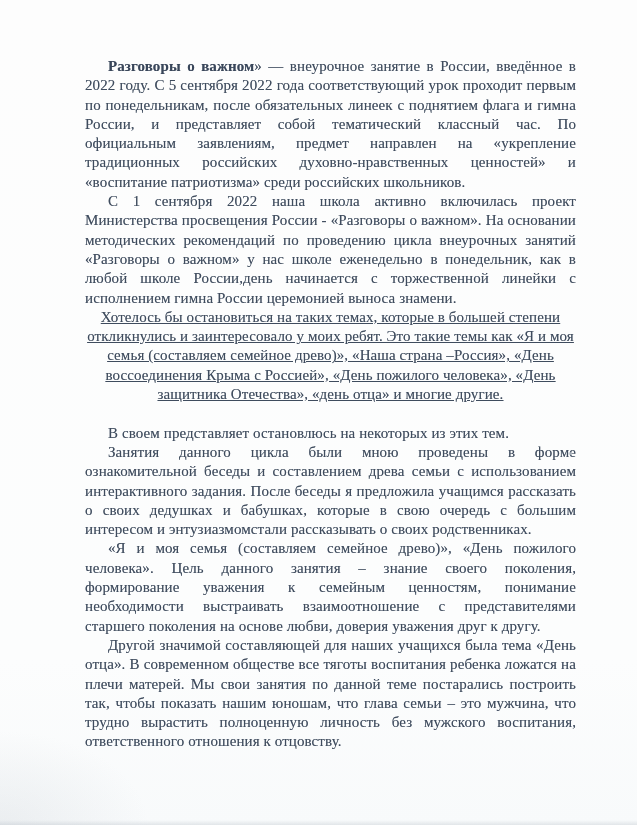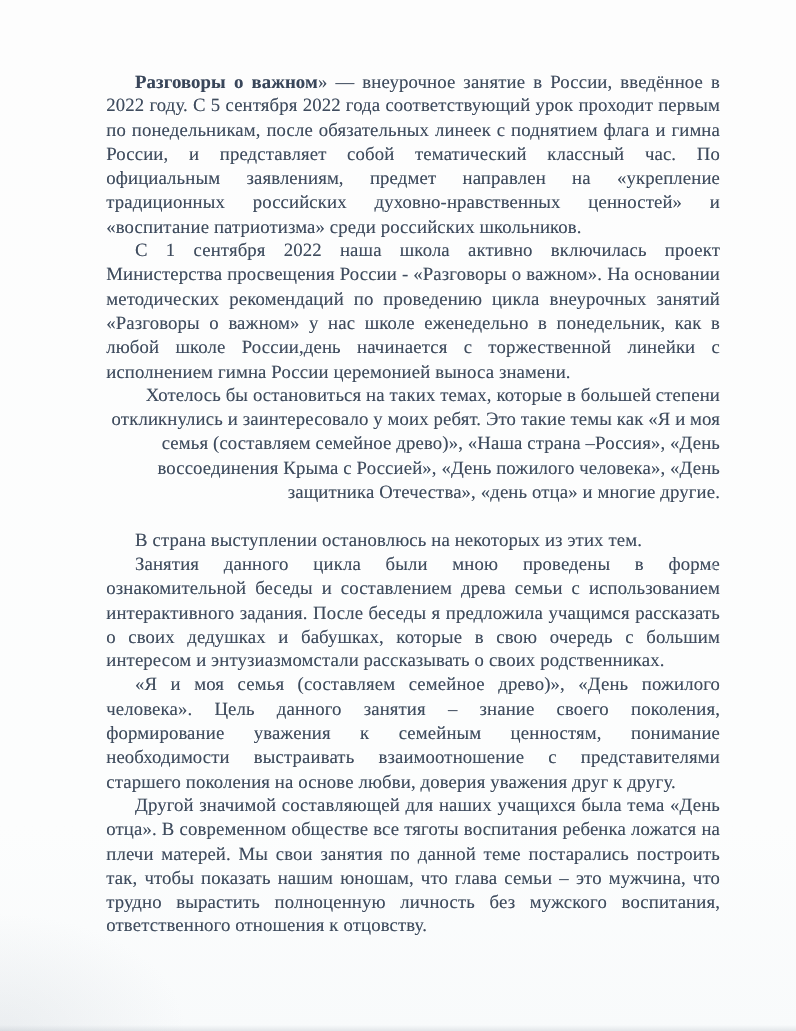--- a/index.html
+++ b/index.html
@@ -24,21 +24,21 @@
       font-size: 15px;
       line-height: 19.3px;
       text-shadow: 0 0 0.4px rgba(63, 76, 94, 0.45);
       letter-spacing: 0.1px;
     }
     .para {
       margin: 0;
       padding: 0;
     }
     .para.justify { text-align: justify; }
-    .para.left    { text-align: right; }
+    .para.left    { text-align: center; text-decoration: underline; }
     .para.indent  { text-indent: 23px; }
     .para.gap-above { margin-top: 19.3px; }
     .bold-lead {
       font-weight: bold;
       color: #39465a;
     }
     
     .scan-speck {
       position: absolute;
       left: 568px;
@@ -69,21 +69,21 @@
     }
   </style>
 </head>
 <body>
 
 <div class="page">
   <div class="text-block">
     <p class="para indent justify"><span class="bold-lead">Разговоры о важном</span><span>» — внеурочное занятие в России, введённое в 2022 году. С 5 сентября 2022 года соответствующий урок проходит первым по понедельникам, после обязательных линеек с поднятием флага и гимна России, и представляет собой тематический классный час. По официальным заявлениям, предмет направлен на «укрепление традиционных российских духовно-нравственных ценностей» и «воспитание патриотизма» среди российских школьников.</span></p>
     <p class="para indent justify">С 1 сентября 2022 наша школа активно включилась проект Министерства просвещения России - «Разговоры о важном». На основании методических рекомендаций по проведению цикла внеурочных занятий «Разговоры о важном» у нас школе еженедельно в понедельник, как в любой школе России,день начинается с торжественной линейки с исполнением гимна России церемонией выноса знамени.</p>
     <p class="para left">Хотелось бы остановиться на таких темах, которые в большей степени откликнулись и заинтересовало у моих ребят.  Это такие темы как «Я и моя семья (составляем семейное древо)», «Наша страна –Россия», «День воссоединения Крыма с Россией», «День пожилого человека»,  «День защитника Отечества», «день отца» и многие другие.</p>
-    <p class="para indent justify gap-above">В страна выступлении остановлюсь на некоторых из этих тем.</p>
+    <p class="para indent justify gap-above">В своем представляет остановлюсь на некоторых из этих тем.</p>
     <p class="para indent justify">Занятия данного цикла были мною проведены в форме ознакомительной беседы и составлением древа семьи с использованием интерактивного задания.  После беседы я предложила учащимся рассказать о своих дедушках и бабушках, которые в свою очередь с большим интересом и энтузиазмомстали рассказывать о своих родственниках.</p>
     <p class="para indent justify">«Я и моя семья (составляем семейное древо)», «День пожилого человека». Цель данного занятия – знание своего поколения, формирование уважения к семейным ценностям, понимание необходимости выстраивать взаимоотношение с представителями старшего поколения на основе любви, доверия уважения друг к другу.</p>
     <p class="para indent justify">Другой значимой составляющей для наших учащихся была тема «День отца». В современном обществе все тяготы воспитания ребенка ложатся на плечи матерей. Мы свои занятия по данной теме постарались построить так, чтобы показать нашим юношам, что глава семьи – это мужчина, что трудно вырастить полноценную личность без мужского воспитания, ответственного отношения к отцовству.</p>
   </div>
   <div class="scan-speck"></div>
   <div class="scan-corner-shade"></div>
   <div class="scan-edge-shadow"></div>
 </div>
 
 </body></html>

